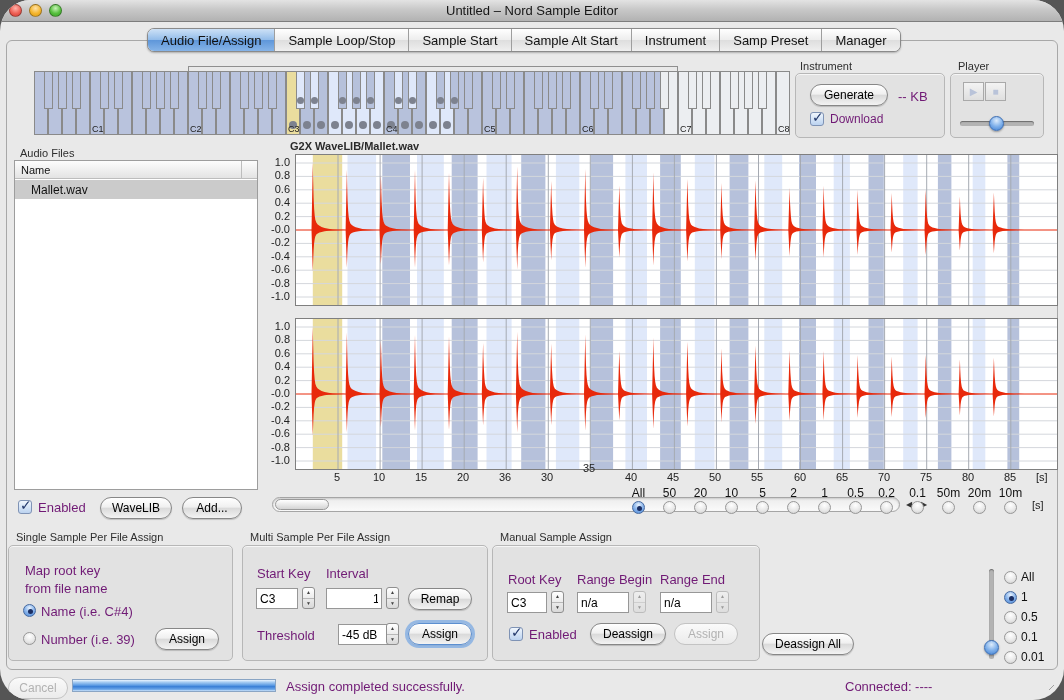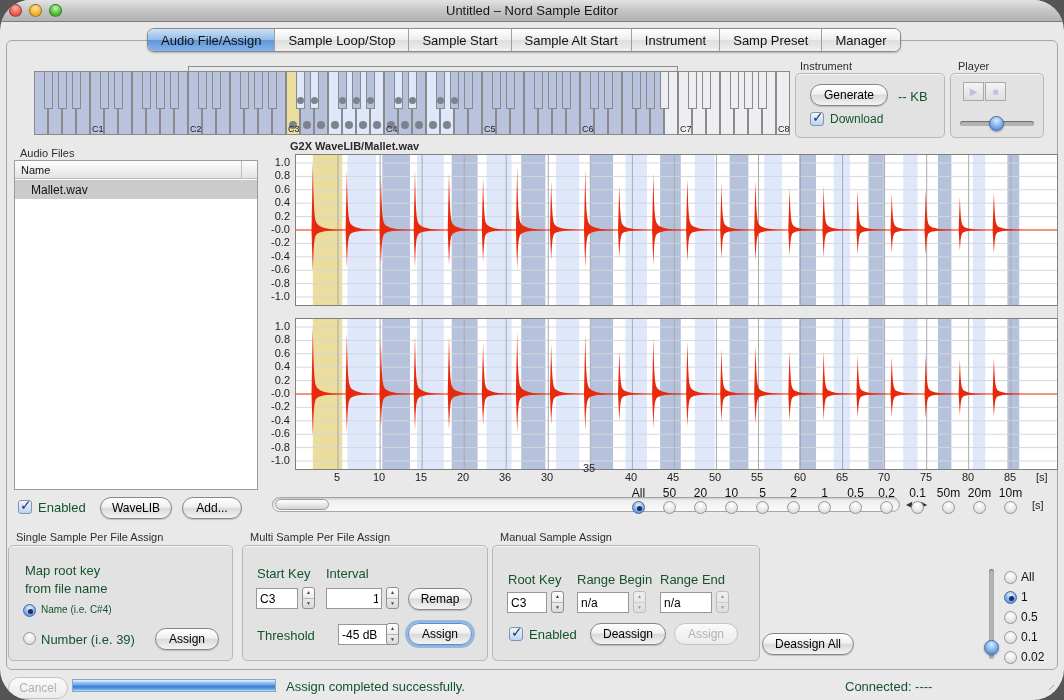--- a/index.html
+++ b/index.html
@@ -38,21 +38,21 @@
   .bkey { position:absolute; top:0; height:38px; border:1px solid #8a8a8a; z-index:2; }
   .dot { position:absolute; left:50%; bottom:5px; width:8px; height:8px; margin-left:-4px;
     border-radius:50%; background:#7d828f; }
   .bkey .dot { width:7px; height:7px; margin-left:-3.5px; bottom:4px; }
   .klabel { position:absolute; left:1px; bottom:0px; font-size:9px; color:#222; }
 
   
   .gbox { position:absolute; background:#e2e2e2; border:1px solid #b7b7b7; border-radius:5px;
     box-shadow:inset 0 1px 0 rgba(255,255,255,.7); }
   .glabel { position:absolute; font-size:11px; color:#2e2e2e; }
-  .ptxt { position:absolute; font-size:12px; color:#14532d; }
+  .ptxt { position:absolute; font-size:12px; color:#701a75; }
 
   
   .btn { position:absolute; display:flex; align-items:center; justify-content:center;
     height:22px; border-radius:11px; border:1px solid #878787; font-size:12px; color:#000;
     background:linear-gradient(#ffffff,#f0f0f0 45%,#dadada 52%,#f3f3f3);
     box-shadow:0 1px 1px rgba(0,0,0,.18); cursor:default; }
   .btn.dis { color:#b2b2b2; border-color:#c3c3c3; box-shadow:none;
     background:linear-gradient(#fafafa,#ebebeb); }
   .btn.focus { box-shadow:0 0 0 3px rgba(108,162,228,.65), 0 1px 1px rgba(0,0,0,.12);
     border-color:#5c8fd0; }
@@ -558,21 +558,21 @@
       <div class="zitem"><div class="zl">20m</div><span class="radio"></span></div>
       <div class="zitem"><div class="zl">10m</div><span class="radio"></span></div>
     </div>
   <span class="unit" style="left:1032px; top:499px;">[s]</span>
 
   <span class="glabel" style="left:16px; top:531px;">Single Sample Per File Assign</span>
   <div class="gbox" style="left:8px; top:545px; width:225px; height:116px;"></div>
   <span class="ptxt" style="left:25px; top:563px; font-size:13px;">Map root key</span>
   <span class="ptxt" style="left:25px; top:581px; font-size:13px;">from file name</span>
   <span class="radio on" style="position:absolute; left:23px; top:604px;"></span>
-  <span class="ptxt" style="left:41px; top:604px; font-size:10px;">Name (i.e. C#4)</span>
+  <span class="ptxt" style="left:41px; top:604px; font-size:13px;">Name (i.e. C#4)</span>
   <span class="radio" style="position:absolute; left:23px; top:632px;"></span>
   <span class="ptxt" style="left:41px; top:632px; font-size:13px;">Number (i.e. 39)</span>
   <div class="btn" style="left:155px; top:628px; width:64px;">Assign</div>
 
   <span class="glabel" style="left:250px; top:531px;">Multi Sample Per File Assign</span>
   <div class="gbox" style="left:242px; top:545px; width:246px; height:116px;"></div>
   <span class="ptxt" style="left:257px; top:566px; font-size:13px;">Start Key</span>
   <span class="ptxt" style="left:326px; top:566px; font-size:13px;">Interval</span>
   <input class="field" style="left: 256px; top: 588px; width: 42px;" value="C3">
   <span class="stepper" style="left:302px; top:587px;">
@@ -636,21 +636,21 @@
       <div class="grow">
         <span class="radio"></span>
         <span>0.5</span>
       </div>
       <div class="grow">
         <span class="radio"></span>
         <span>0.1</span>
       </div>
       <div class="grow">
         <span class="radio"></span>
-        <span>0.02</span>
+        <span>0.01</span>
       </div>
     </div>
 
   <div class="btn dis" style="left:8px; top:677px; width:60px;">Cancel</div>
   <div id="pbar">
       <div id="pfill" style="width: 100%;"></div>
     </div>
   <span class="ptxt" style="left:286px; top:679px; font-size:13px;">Assign completed successfully.</span>
   <span class="ptxt" style="left:845px; top:679px; font-size:13px;">Connected: ----</span>
   <div id="grip"></div>

